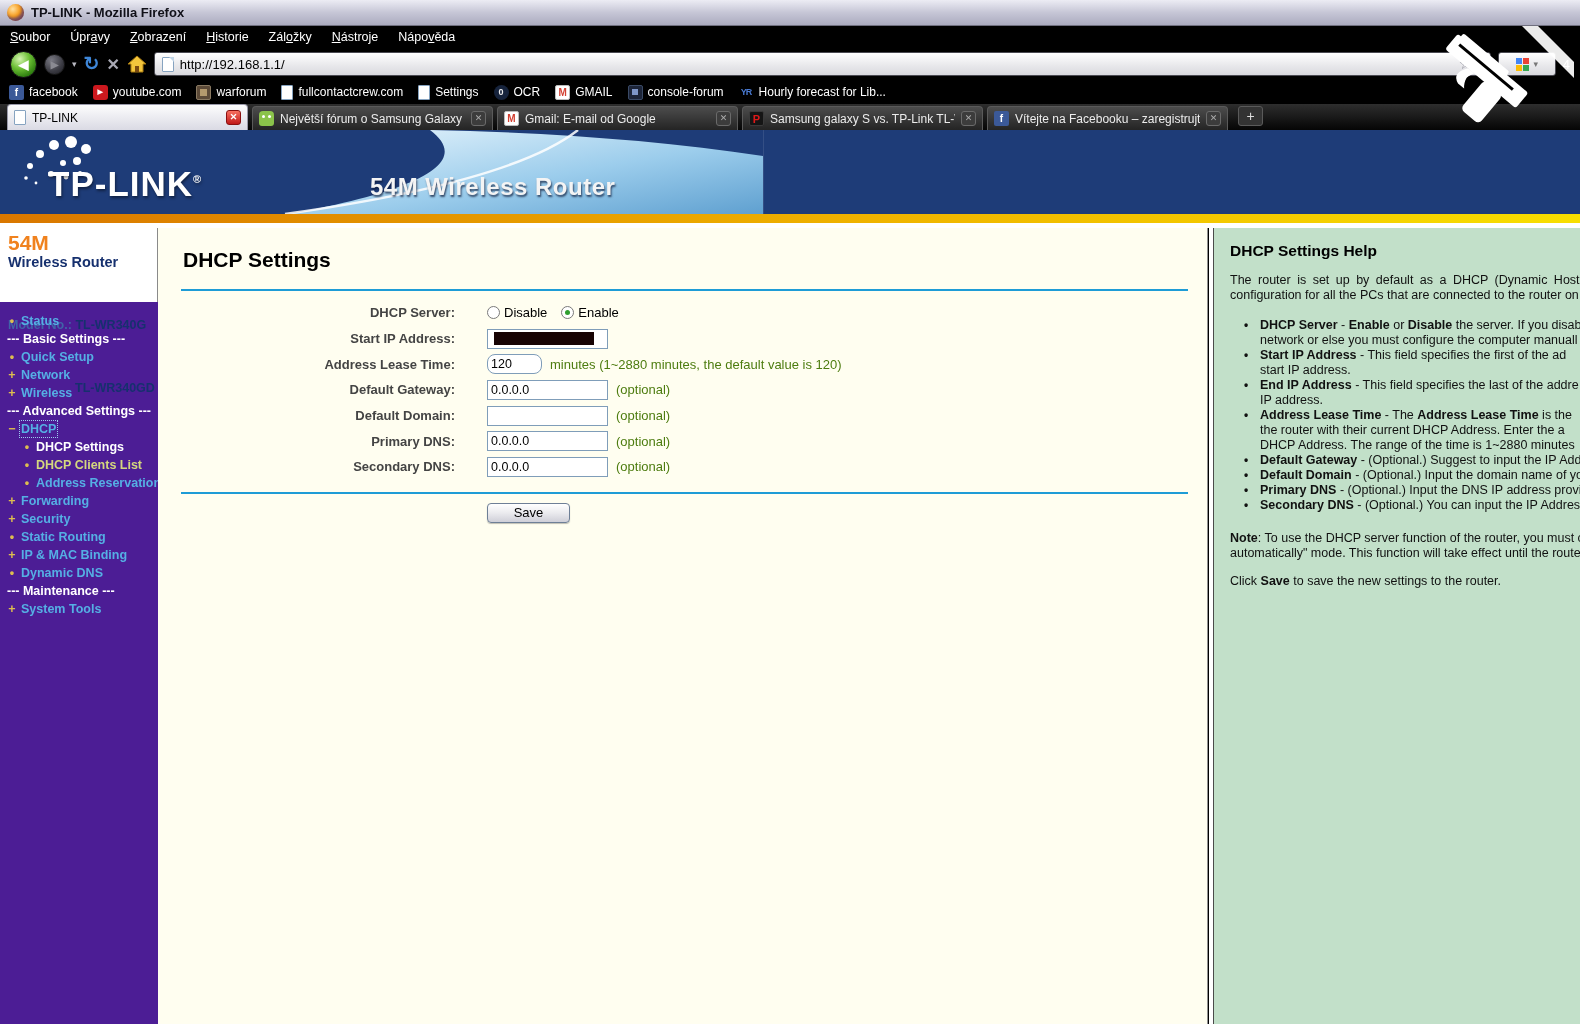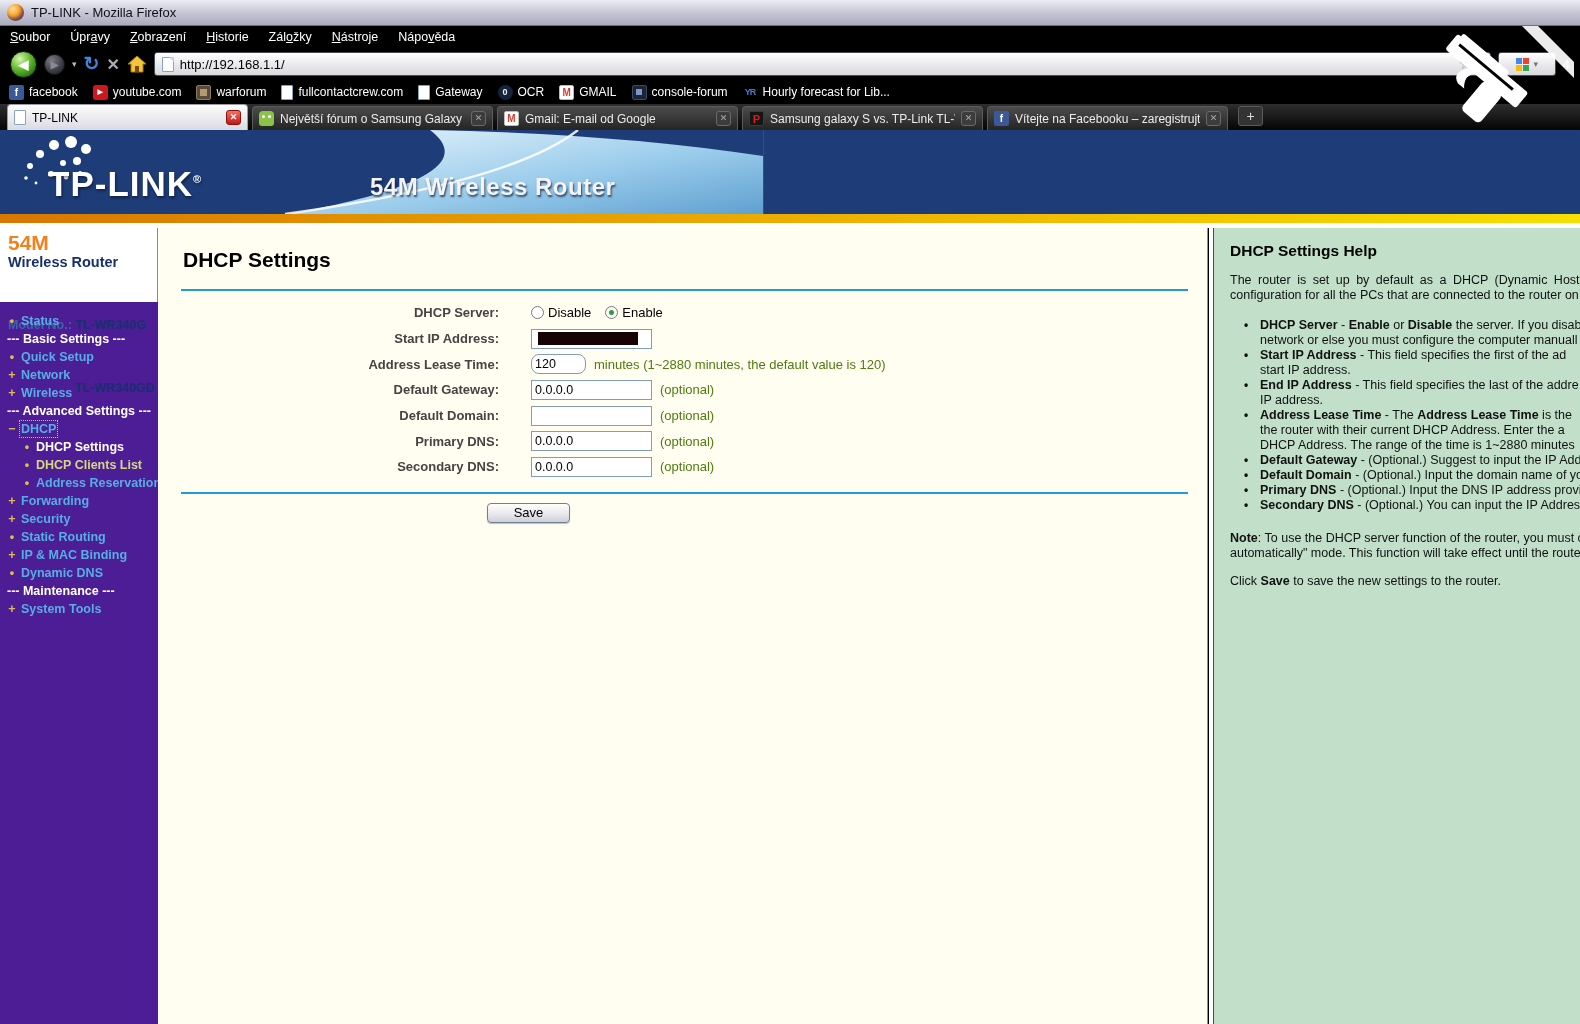--- a/index.html
+++ b/index.html
@@ -6,21 +6,21 @@
   html,body { width:1580px; height:1024px; overflow:hidden; background:#000;
     font-family:"Liberation Sans", sans-serif; }
   .window { position:relative; width:1580px; height:1024px; }
 
   
   .titlebar { height:26px; background:linear-gradient(#ECECF4,#C6C6D6 50%,#ABABBF);
     display:flex; align-items:center; gap:7px; padding-left:7px; border-bottom:1px solid #6F6F7F; }
   .fx-icon { width:17px; height:17px; border-radius:50%; flex:none;
     background:radial-gradient(circle at 34% 30%, #FFE0A0 0%, #F89C1C 45%, #C94E06 75%, #7A2B00 100%);
     box-shadow:inset -2px -3px 3px rgba(40,60,160,.55); }
-  .title-text { font-size:13px; font-weight:normal; color:#101018; }
+  .title-text { font-size:13px; font-weight:bold; color:#101018; }
 
   .menubar { height:22px; background:#000; display:flex; align-items:center; gap:20px;
     padding-left:10px; font-size:12.5px; color:#FFF; }
   .menu-item { cursor:default; white-space:pre; }
   .menu-item .akey { text-decoration:underline; }
 
   .navbar { height:32px; background:#000; display:flex; align-items:center; gap:7px; padding:0 10px; }
   .btn-back { width:27px; height:27px; border-radius:50%; flex:none; border:1px solid #1A1A1A;
     background:radial-gradient(circle at 35% 28%, #D6F5B2 0%, #6CBF35 40%, #2F7F10 75%, #164704 100%);
     color:#FFF; font-size:13px; font-weight:bold; text-align:center; line-height:25px; }
@@ -120,21 +120,21 @@
   .side-item.current .lbl { color:#FFF; }
   .side-item.visited .lbl { color:#D4D77E; }
   .side-item.outlined .lbl { outline:1px dotted #9CCBEF; outline-offset:1px; }
 
   .main { position:absolute; left:158px; top:0; width:1050px; height:796px; background:#FFFEF0;
     border-right:1px solid #909090; }
   .page-title { margin:20px 0 0 25px; font-size:21px; font-weight:bold; color:#000; }
   .rule { height:2px; background:#1E9CD6; width:1007px; margin-left:23px; }
   .rule1 { margin-top:17px; } .rule2 { margin-top:12px; }
   .form { margin-top:9px; }
-  .frow { height:25.7px; display:flex; align-items:center;margin-left:44px; }
+  .frow { height:25.7px; display:flex; align-items:center; }
   .flabel { width:297px; text-align:right; font-size:13px; font-weight:bold; color:#444; }
   .fctrl { margin-left:32px; display:flex; align-items:center; }
   .radio { width:13px; height:13px; border-radius:50%; border:1px solid #7A7A7A; background:#FFF;
     margin-right:4px; position:relative; flex:none; }
   .radio.checked::after { content:""; position:absolute; left:3px; top:3px; width:5px; height:5px;
     border-radius:50%; background:#2E9E2E; }
   .rlabel { font-size:13px; color:#000; margin-right:14px; }
   .ibox { width:121px; height:20px; border:1px solid #7F9DB9; background:#FFF; display:flex;
     align-items:center; padding-left:3px; font-size:12.5px; color:#000; }
   .ibox.small { width:55px;border-radius:8px; }
@@ -220,21 +220,21 @@
       <div class="bm">
         <span class="ic ic-warforum"></span>
         <span>warforum</span>
       </div>
       <div class="bm">
         <span class="ic ic-page2"></span>
         <span>fullcontactcrew.com</span>
       </div>
       <div class="bm">
         <span class="ic ic-page2"></span>
-        <span>Gateway</span>
+        <span>Settings</span>
       </div>
       <div class="bm">
         <span class="ic ic-ocr"></span>
         <span>OCR</span>
       </div>
       <div class="bm">
         <span class="ic ic-gmail"></span>
         <span>GMAIL</span>
       </div>
       <div class="bm">

